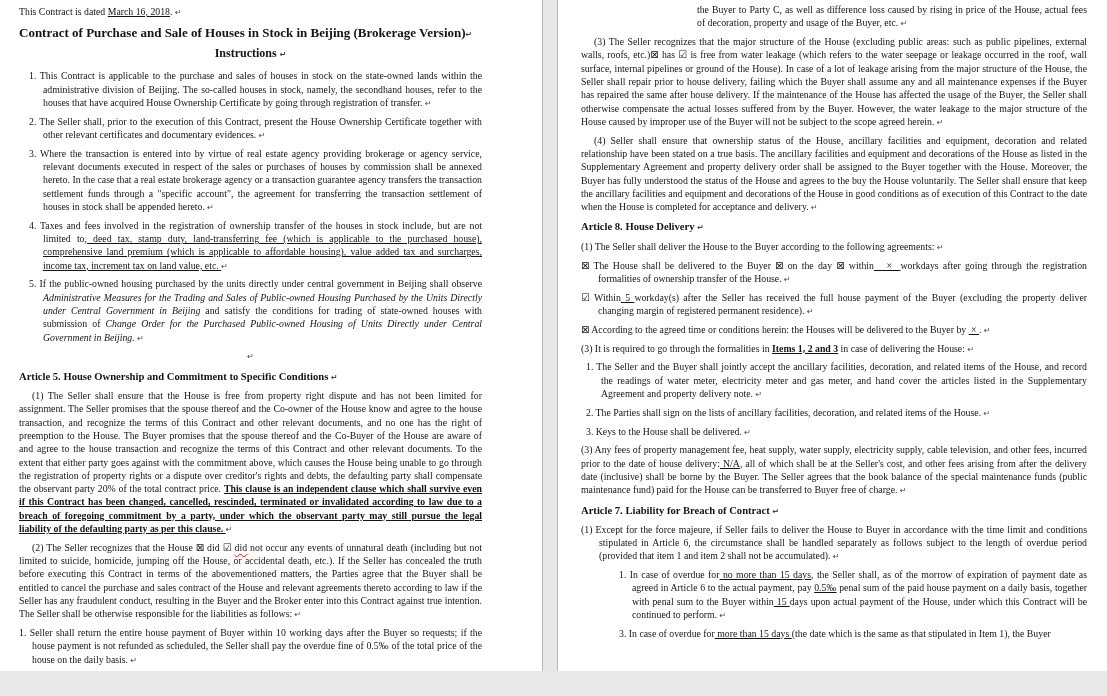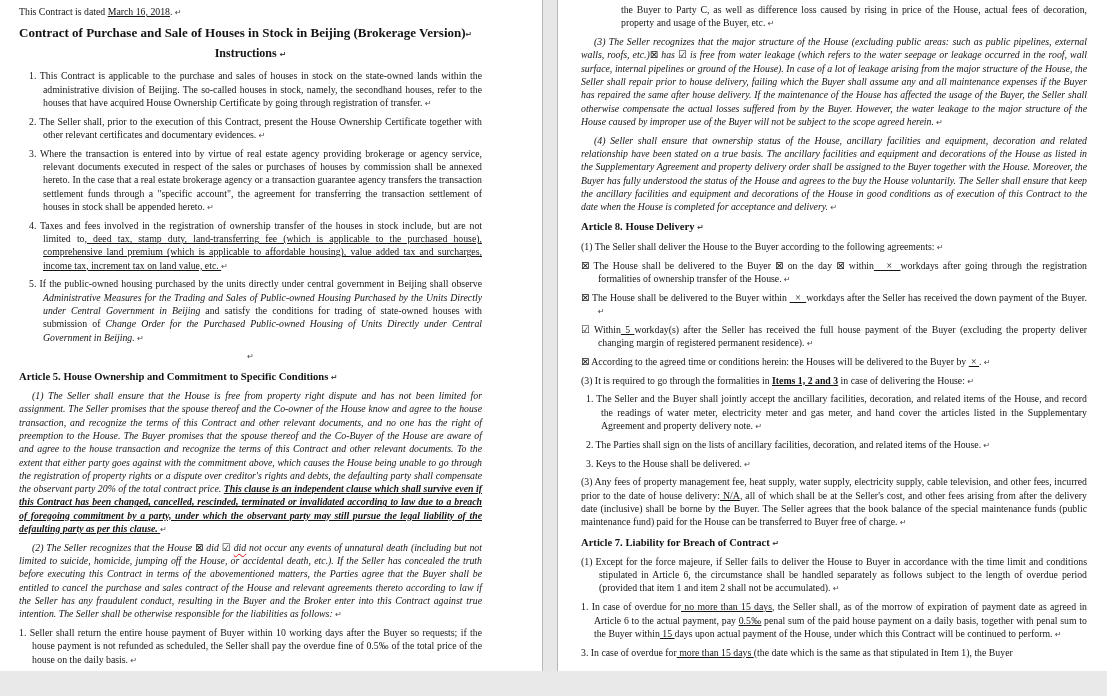--- a/index.html
+++ b/index.html
@@ -4,27 +4,27 @@
 <style>
   html,body{margin:0;padding:0;background:#e9e9e9;}
   #canvas{position:relative;width:1107px;height:671px;overflow:hidden;background:#e9e9e9;
     font-family:"Liberation Serif","DejaVu Serif",serif;color:#141414;}
   .page{position:absolute;top:0;height:696px;background:#ffffff;box-sizing:border-box;overflow:hidden;}
   #page-left{left:0;width:543px;padding:5px 60px 0 19px;border-right:1px solid #b5b5b5;}
   #page-right{left:557px;width:550px;padding:3px 20px 0 23px;border-left:1px solid #b5b5b5;}
   #gutter{position:absolute;left:544px;top:0;width:13px;height:696px;background:#e7e7e7;}
   .page div{font-size:9.8px;line-height:13.3px;}
   .p,.li,.nli,.cb,.a6li,.a7li,.hang,.cont{margin:0 0 4.5px;text-align:justify;}
-  .ind{text-indent:13px;font-style:italic;}
+  .ind{text-indent:13px;}
   .li{margin-left:10px;padding-left:14px;text-indent:-14px;}
   .nli{padding-left:13px;text-indent:-13px;}
-  .cont{margin-left:40px;}
+  .cont{margin-left:116px;}
   .cb{padding-left:17px;text-indent:-17px;}
   .a6li{margin-left:5px;padding-left:15px;text-indent:-15px;}
-  .a7li{padding-left:13px;text-indent:-13px;}
+  .a7li{padding-left:13px;text-indent:-13px;margin-left:38px;}
   .hang{padding-left:18px;text-indent:-18px;}
   .title{text-align:left;font-weight:bold;white-space:nowrap;margin:5px 0 3px;}
   .page .title{font-size:13px;line-height:17px;}
   .subtitle{text-align:center;font-weight:bold;margin:0 0 7px;}
   .page .subtitle{font-size:12px;line-height:15px;}
   .article{font-weight:bold;margin:6px 0 5px;}
   .page .article{font-size:10.6px;}
   .emptyline{text-align:center;margin:0 0 4.5px;}
   .r-n{}
   .r-b{font-weight:bold;}
@@ -62,21 +62,20 @@
       <div class="nli"><span class="r-n">2. The Seller shall compensate the Buyer and the broker for the losses suffered therefore, including but not limited to: the interest loss to the Buyer in terms of the house payment which is compensated according to the bank loan interest rate for the same period, and taxes and fees and bank charges and other actual expenditure paid for compensating the Buyer for the House, and any and all fees paid by</span></div>
     </div>
   <div id="gutter"></div>
   <div id="page-right" class="page">
       <div class="cont"><span class="r-n">the Buyer to Party C, as well as difference loss caused by rising in price of the House, actual fees of decoration, property and usage of the Buyer, etc. </span><span class="r-pm">↵</span></div>
       <div class="p ind"><span class="r-n">(3) The Seller recognizes that the major structure of the House (excluding public areas: such as public pipelines, external walls, roofs, etc.)</span><span class="r-cbx">⊠</span><span class="r-n"> has </span><span class="r-cbx">☑</span><span class="r-n"> is free from water leakage (which refers to the water seepage or leakage occurred in the roof, wall surface, internal pipelines or ground of the House). In case of a lot of leakage arising from the major structure of the House, the Seller shall repair prior to house delivery, failing which the Buyer shall assume any and all maintenance expenses if the Buyer has repaired the same after house delivery. If the maintenance of the House has affected the usage of the Buyer, the Seller shall otherwise compensate the actual losses suffered from by the Buyer. However, the water leakage to the major structure of the House caused by improper use of the Buyer will not be subject to the scope agreed herein. </span><span class="r-pm">↵</span></div>
       <div class="p ind"><span class="r-n">(4) Seller shall ensure that ownership status of the House, ancillary facilities and equipment, decoration and related relationship have been stated on a true basis. The ancillary facilities and equipment and decorations of the House as listed in the Supplementary Agreement and property delivery order shall be assigned to the Buyer together with the House. Moreover, the Buyer has fully understood the status of the House and agrees to the buy the House voluntarily. The Seller shall ensure that keep the ancillary facilities and equipment and decorations of the House in good conditions as of execution of this Contract to the date when the House is completed for acceptance and delivery. </span><span class="r-pm">↵</span></div>
       <div class="article"><span class="r-b">Article 8. House Delivery </span><span class="r-pm">↵</span></div>
       <div class="p"><span class="r-n">(1) The Seller shall deliver the House to the Buyer according to the following agreements: </span><span class="r-pm">↵</span></div>
       <div class="cb"><span class="r-cbx">⊠</span><span class="r-n"> The House shall be delivered to the Buyer </span><span class="r-cbx">⊠</span><span class="r-n"> on the day </span><span class="r-cbx">⊠</span><span class="r-n"> within</span><span class="r-u">&nbsp;&nbsp;&nbsp;×&nbsp;&nbsp;</span><span class="r-n">workdays after going through the registration formalities of ownership transfer of the House. </span><span class="r-pm">↵</span></div>
-      <div class="cb"><span class="r-cbx">⊠</span><span class="r-n"> The House shall be delivered to the Buyer within </span><span class="r-u">&nbsp;&nbsp;×&nbsp;&nbsp;</span><span class="r-n">workdays after the Seller has received the down payment of the Buyer. </span><span class="r-pm">↵</span></div>
       <div class="cb"><span class="r-cbx">☑</span><span class="r-n"> Within</span><span class="r-u">&nbsp;5&nbsp;</span><span class="r-n">workday(s) after the Seller has received the full house payment of the Buyer (excluding the property deliver changing margin of registered permanent residence). </span><span class="r-pm">↵</span></div>
       <div class="cb"><span class="r-cbx">⊠</span><span class="r-n"> According to the agreed time or conditions herein: the Houses will be delivered to the Buyer by </span><span class="r-u">&nbsp;×&nbsp;</span><span class="r-n">. </span><span class="r-pm">↵</span></div>
       <div class="p"><span class="r-n">(3) It is required to go through the formalities in </span><span class="r-bu">Items 1, 2 and 3</span><span class="r-n"> in case of delivering the House: </span><span class="r-pm">↵</span></div>
       <div class="a6li"><span class="r-n">1. The Seller and the Buyer shall jointly accept the ancillary facilities, decoration, and related items of the House, and record the readings of water meter, electricity meter and gas meter, and hand cover the articles listed in the Supplementary Agreement and property delivery note. </span><span class="r-pm">↵</span></div>
       <div class="a6li"><span class="r-n">2. The Parties shall sign on the lists of ancillary facilities, decoration, and related items of the House. </span><span class="r-pm">↵</span></div>
       <div class="a6li"><span class="r-n">3. Keys to the House shall be delivered. </span><span class="r-pm">↵</span></div>
       <div class="p"><span class="r-n">(3) Any fees of property management fee, heat supply, water supply, electricity supply, cable television, and other fees, incurred prior to the date of house delivery:</span><span class="r-u">&nbsp;N/A</span><span class="r-n">, all of which shall be at the Seller's cost, and other fees arising from after the delivery date (inclusive) shall be borne by the Buyer. The Seller agrees that the book balance of the special maintenance funds (public maintenance fund) paid for the House can be transferred to Buyer free of charge. </span><span class="r-pm">↵</span></div>
       <div class="article"><span class="r-b">Article 7. Liability for Breach of Contract </span><span class="r-pm">↵</span></div>
       <div class="hang"><span class="r-n">(1) Except for the force majeure, if Seller fails to deliver the House to Buyer in accordance with the time limit and conditions stipulated in Article 6, the circumstance shall be handled separately as follows subject to the length of overdue period (provided that item 1 and item 2 shall not be accumulated). </span><span class="r-pm">↵</span></div>
       <div class="a7li"><span class="r-n">1. In case of overdue for</span><span class="r-u">&nbsp;no more than 15 days</span><span class="r-n">, the Seller shall, as of the morrow of expiration of payment date as agreed in Article 6 to the actual payment, pay </span><span class="r-u">0.5‰</span><span class="r-n"> penal sum of the paid house payment on a daily basis, together with penal sum to the Buyer within</span><span class="r-u">&nbsp;15&nbsp;</span><span class="r-n">days upon actual payment of the House, under which this Contract will be continued to perform. </span><span class="r-pm">↵</span></div>

